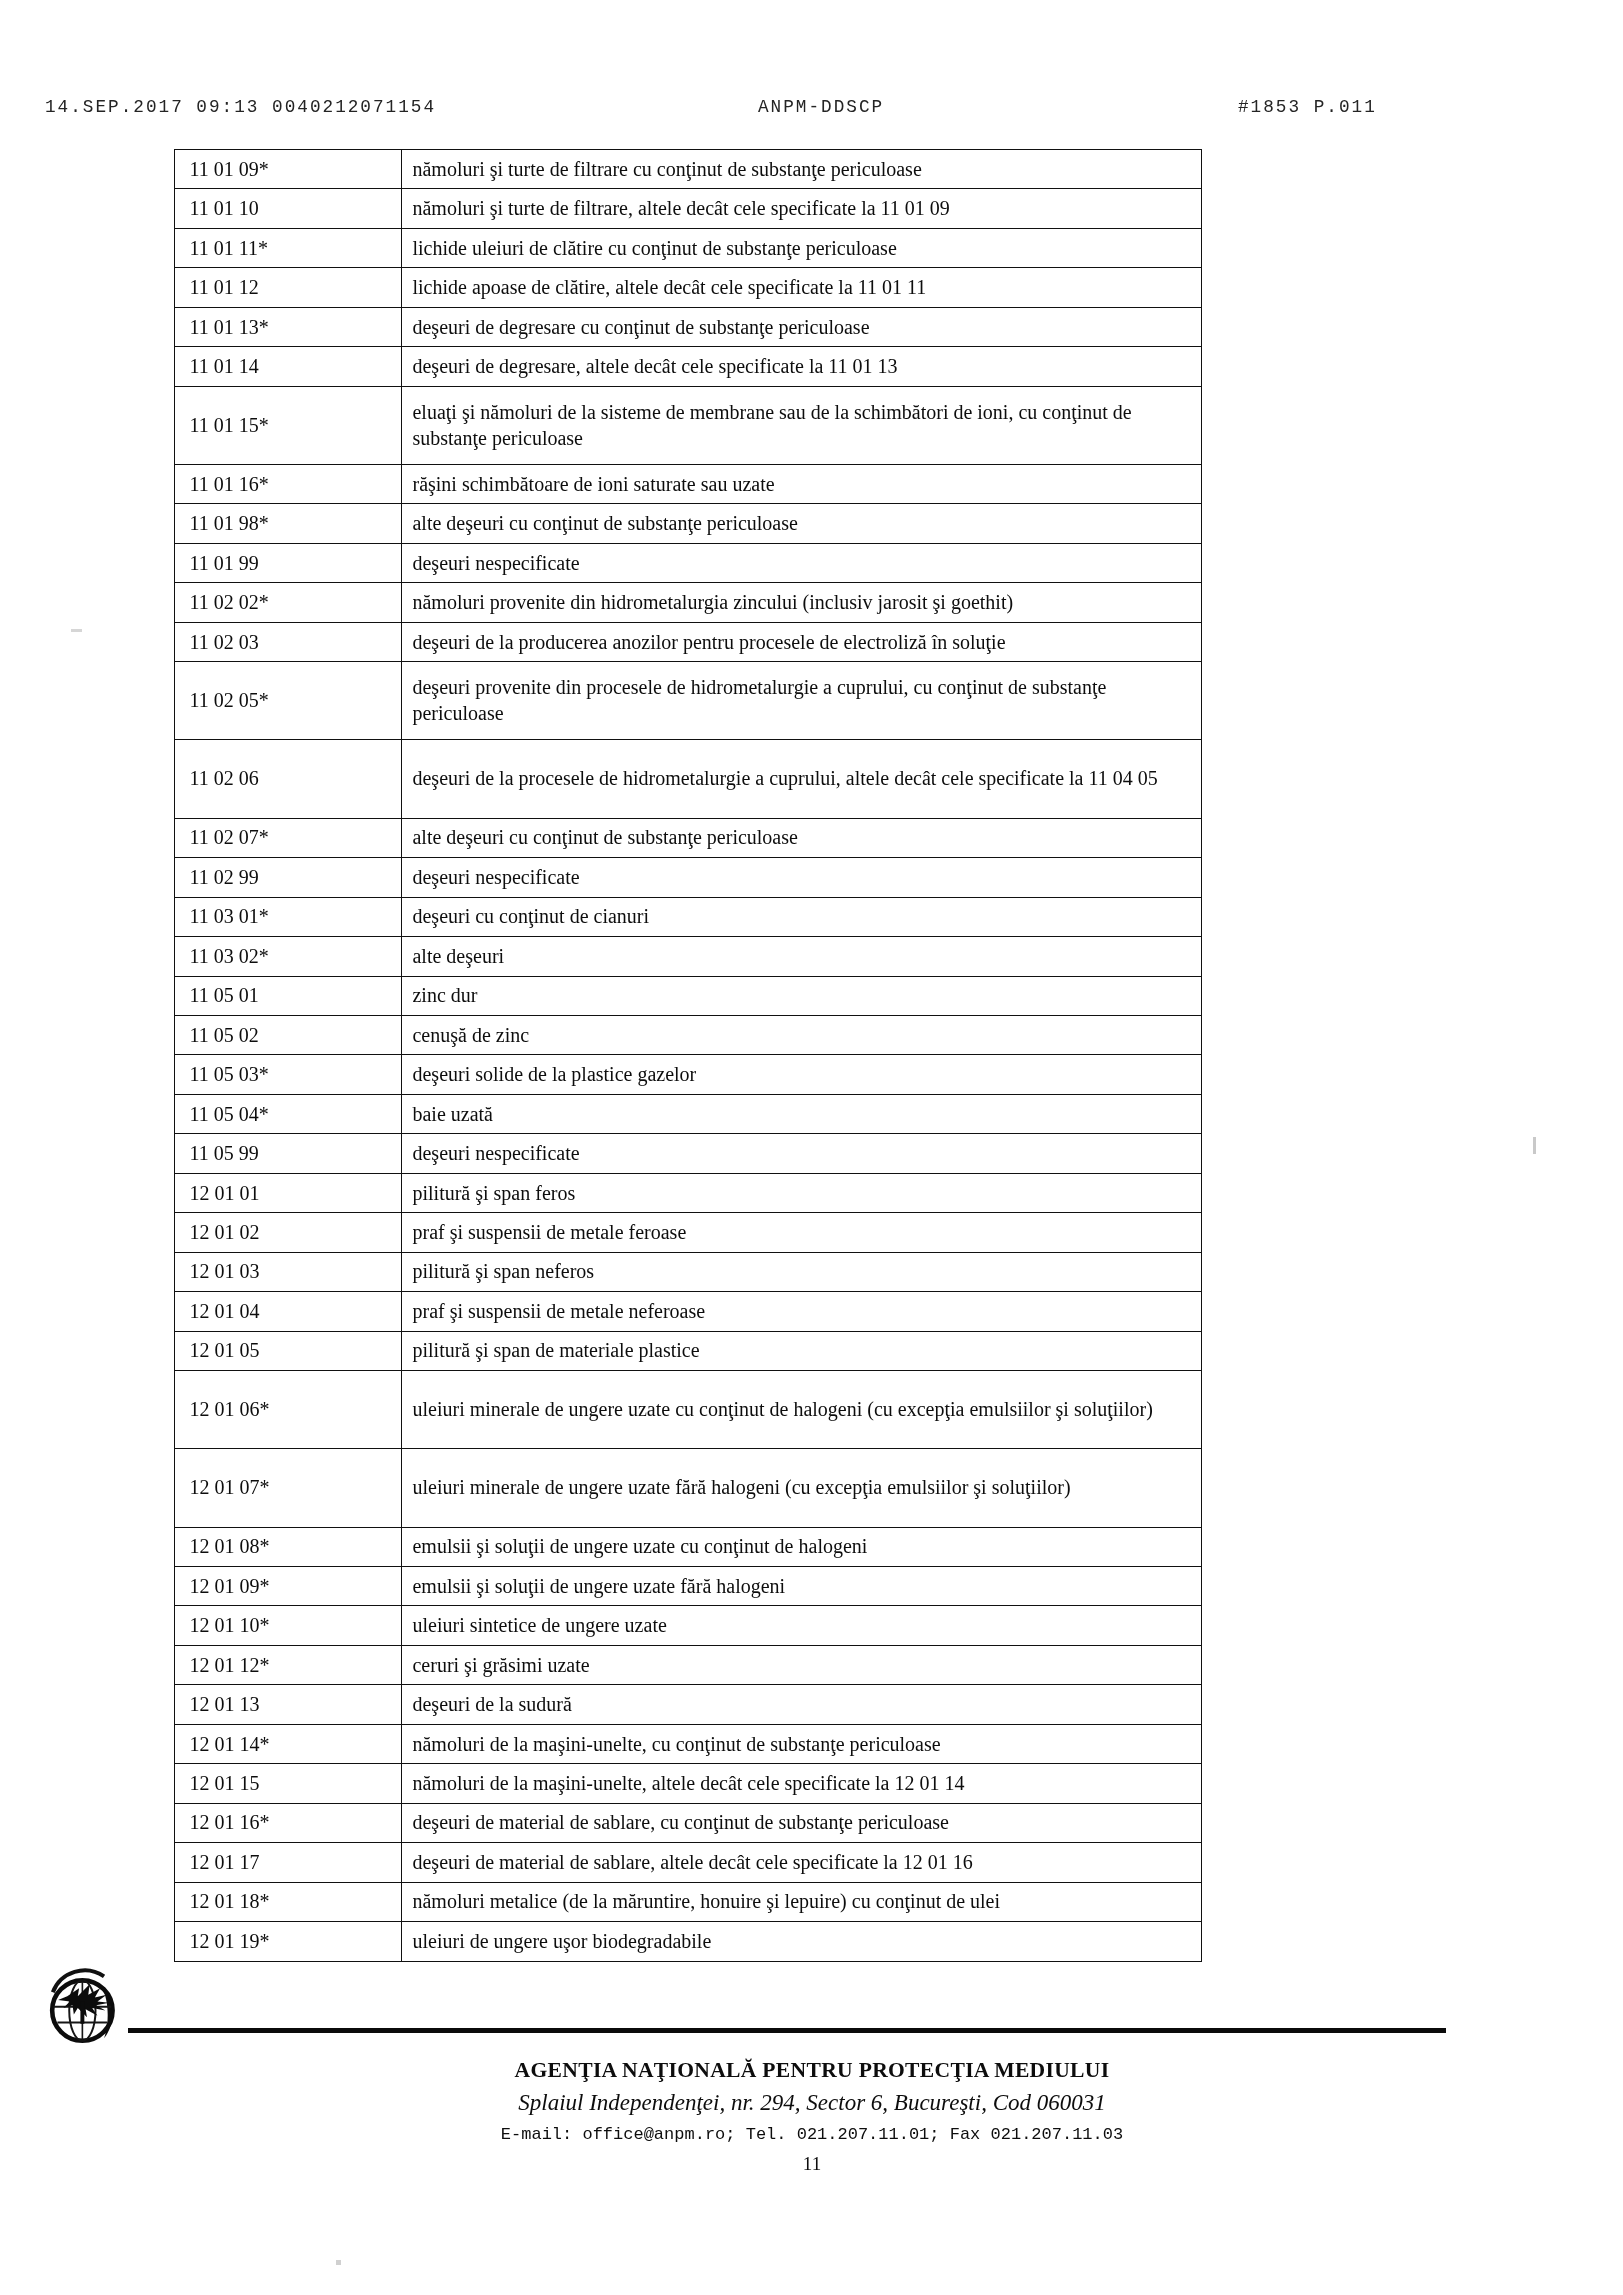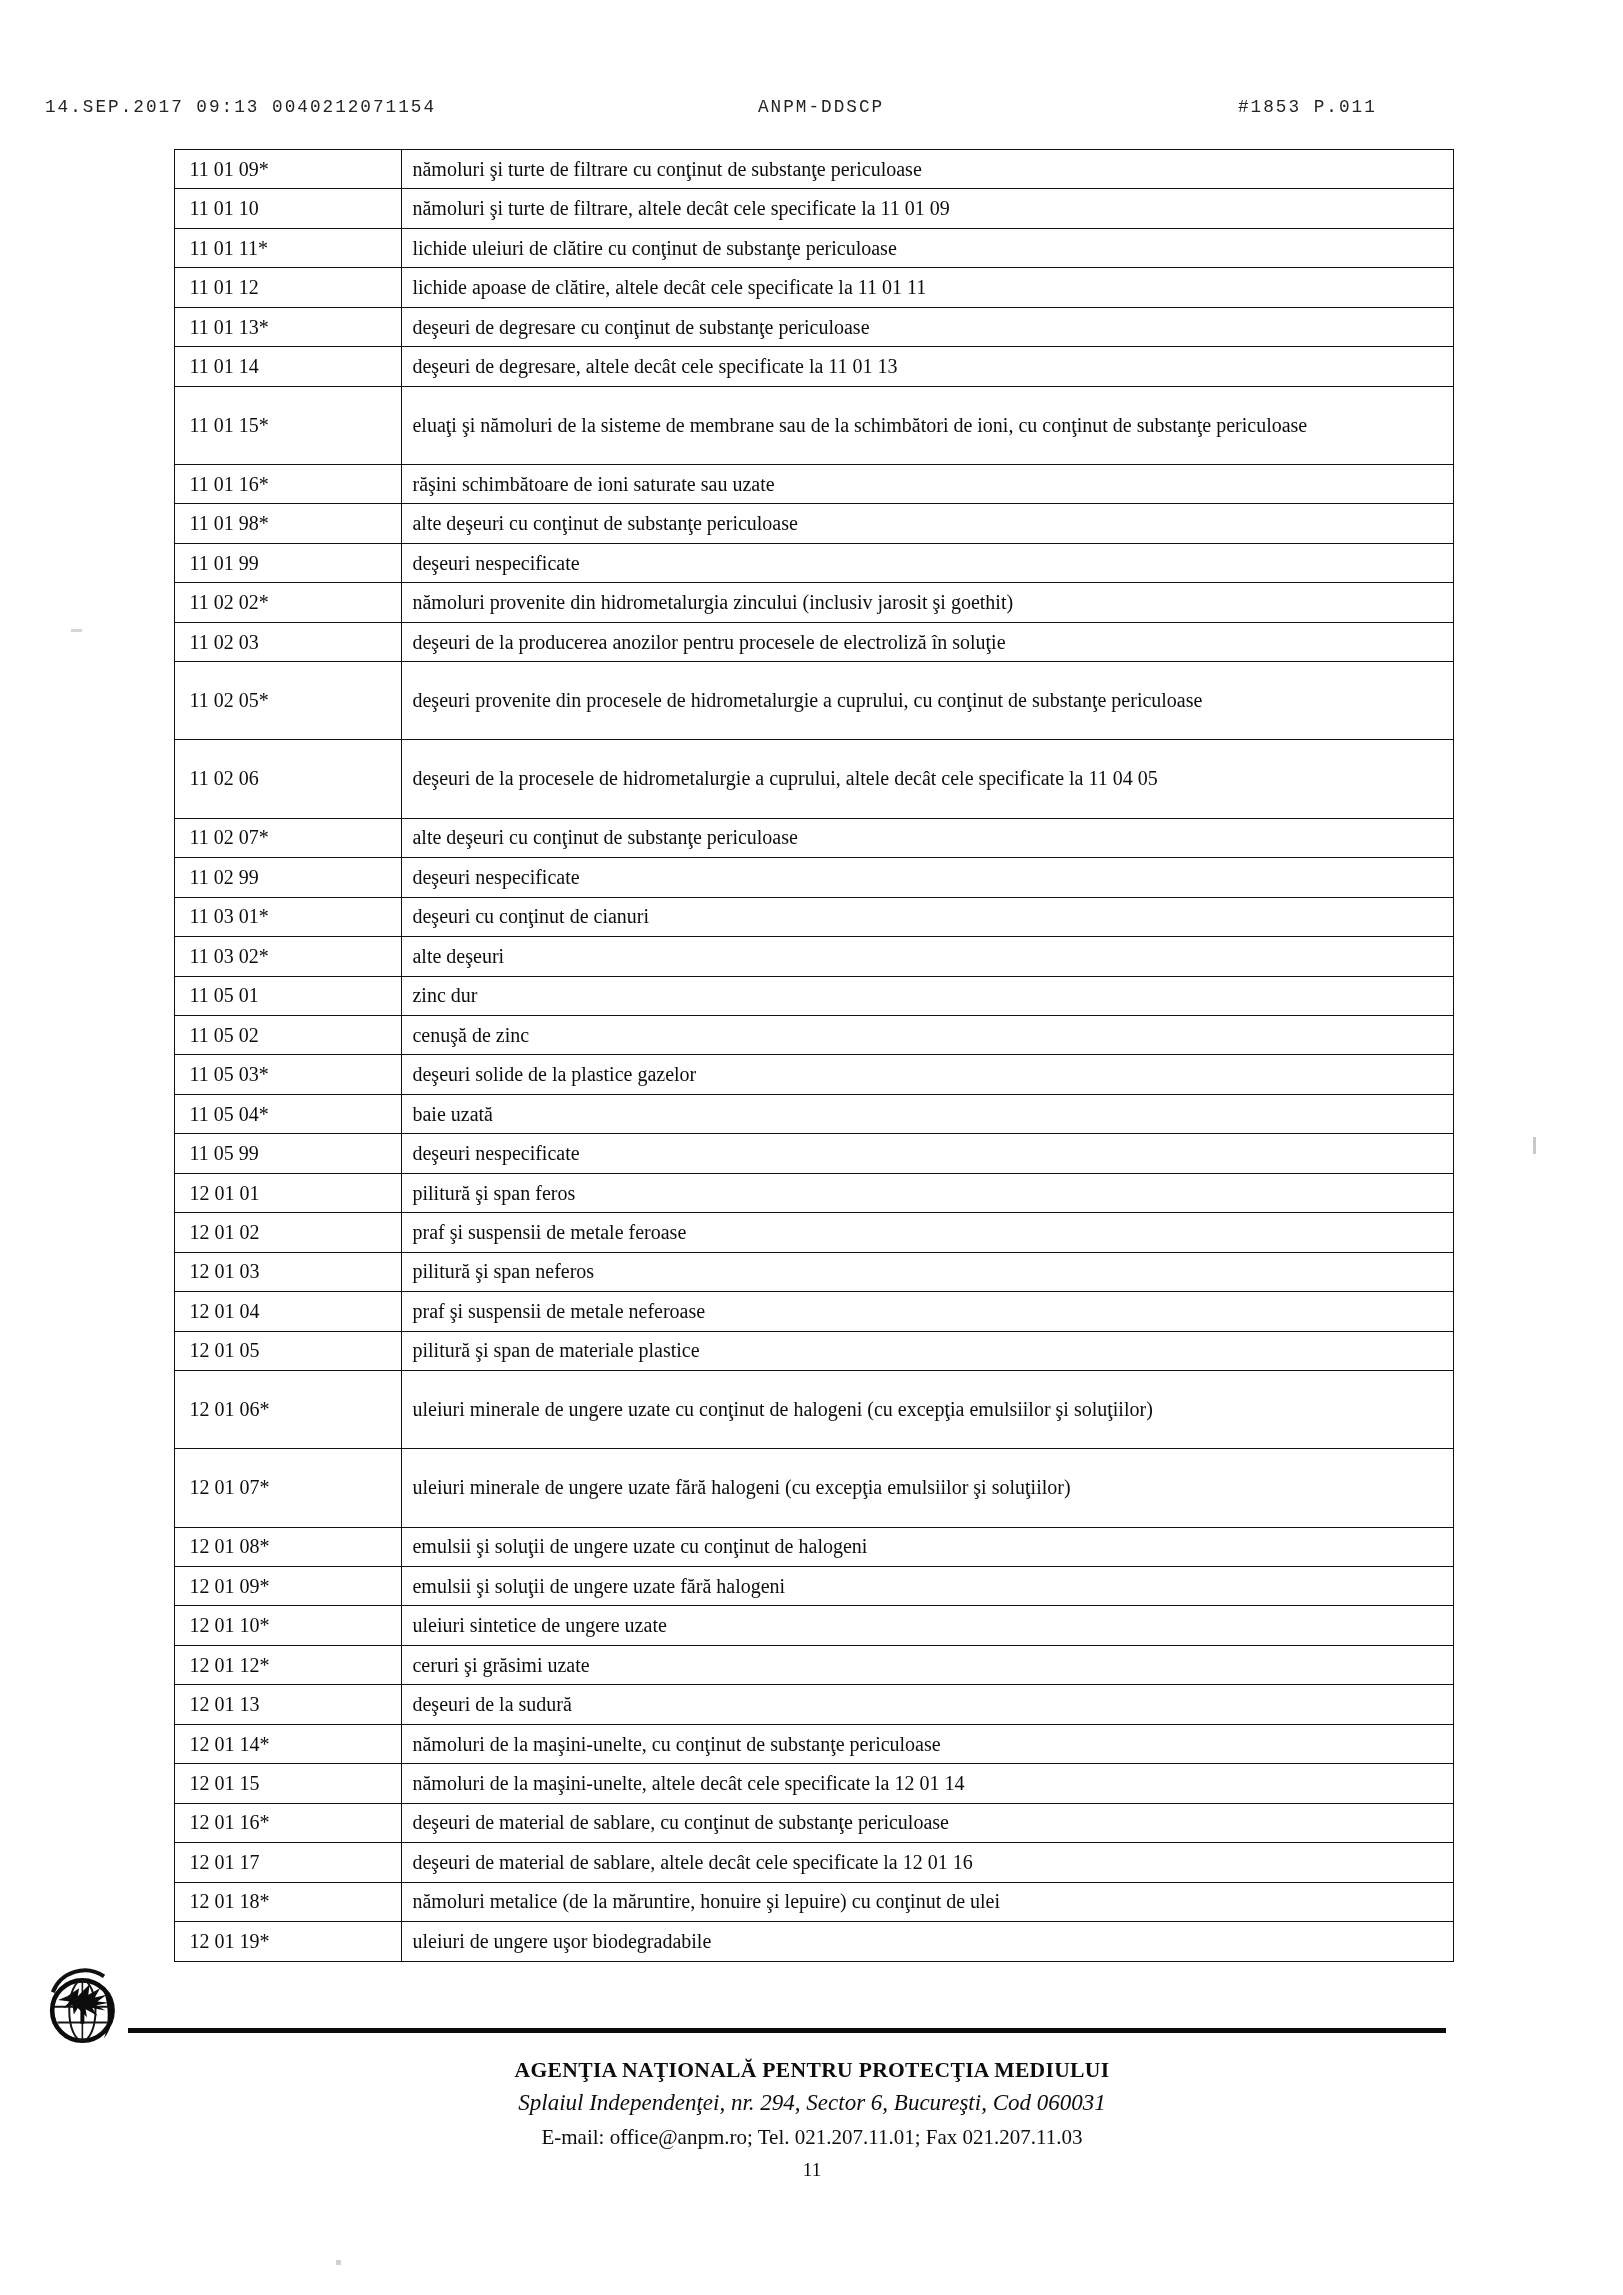--- a/index.html
+++ b/index.html
@@ -32,21 +32,21 @@
   }
   .fax-header .fh-left   { position: absolute; left: 45px;   top: 0; }
   .fax-header .fh-center { position: absolute; left: 758px; top: 0; }
   .fax-header .fh-right  { position: absolute; left: 1238px; top: 0; }
 
   
   .waste-table {
     position: absolute;
     top: 149px;
     left: 174px;
-    width: 1280px;
+    width: 1028px;
     border-collapse: collapse;
     table-layout: fixed;
     font-family: Liberation Serif, serif;
   }
   .waste-table td {
     border: 1px solid #111111;
     vertical-align: middle;
     font-size: 20px;
     line-height: 1.30;
     padding: 2.6px 6.6px 3.9px 9.2px;
@@ -98,22 +98,23 @@
     font-weight: bold;
     letter-spacing: 0.3px;
     margin-bottom: 7.2px;
   }
   .footer-addr {
     font-size: 23px;
     margin-bottom: 9px;
     font-style: italic;
   }
   .footer-contact {
-    font-size: 21px;
+    font-size: 17px;
     margin-bottom: 9.2px;
+    font-family: Liberation Mono, monospace;
   }
   .footer-pageno {
     font-size: 19px;
   }
 
   
   .speck-a { position: absolute; left: 1533px; top: 1137px; width: 2.6px; height: 17px; background: #c9c9c9; }
   .speck-b { position: absolute; left: 71px;  top: 629px;  width: 10.5px; height: 2.6px;  background: #d6d6d6; }
   .speck-c { position: absolute; left: 336px;  top: 2260px; width: 4.6px;  height: 4.6px;  background: #d0d0d0; }
 </style>

